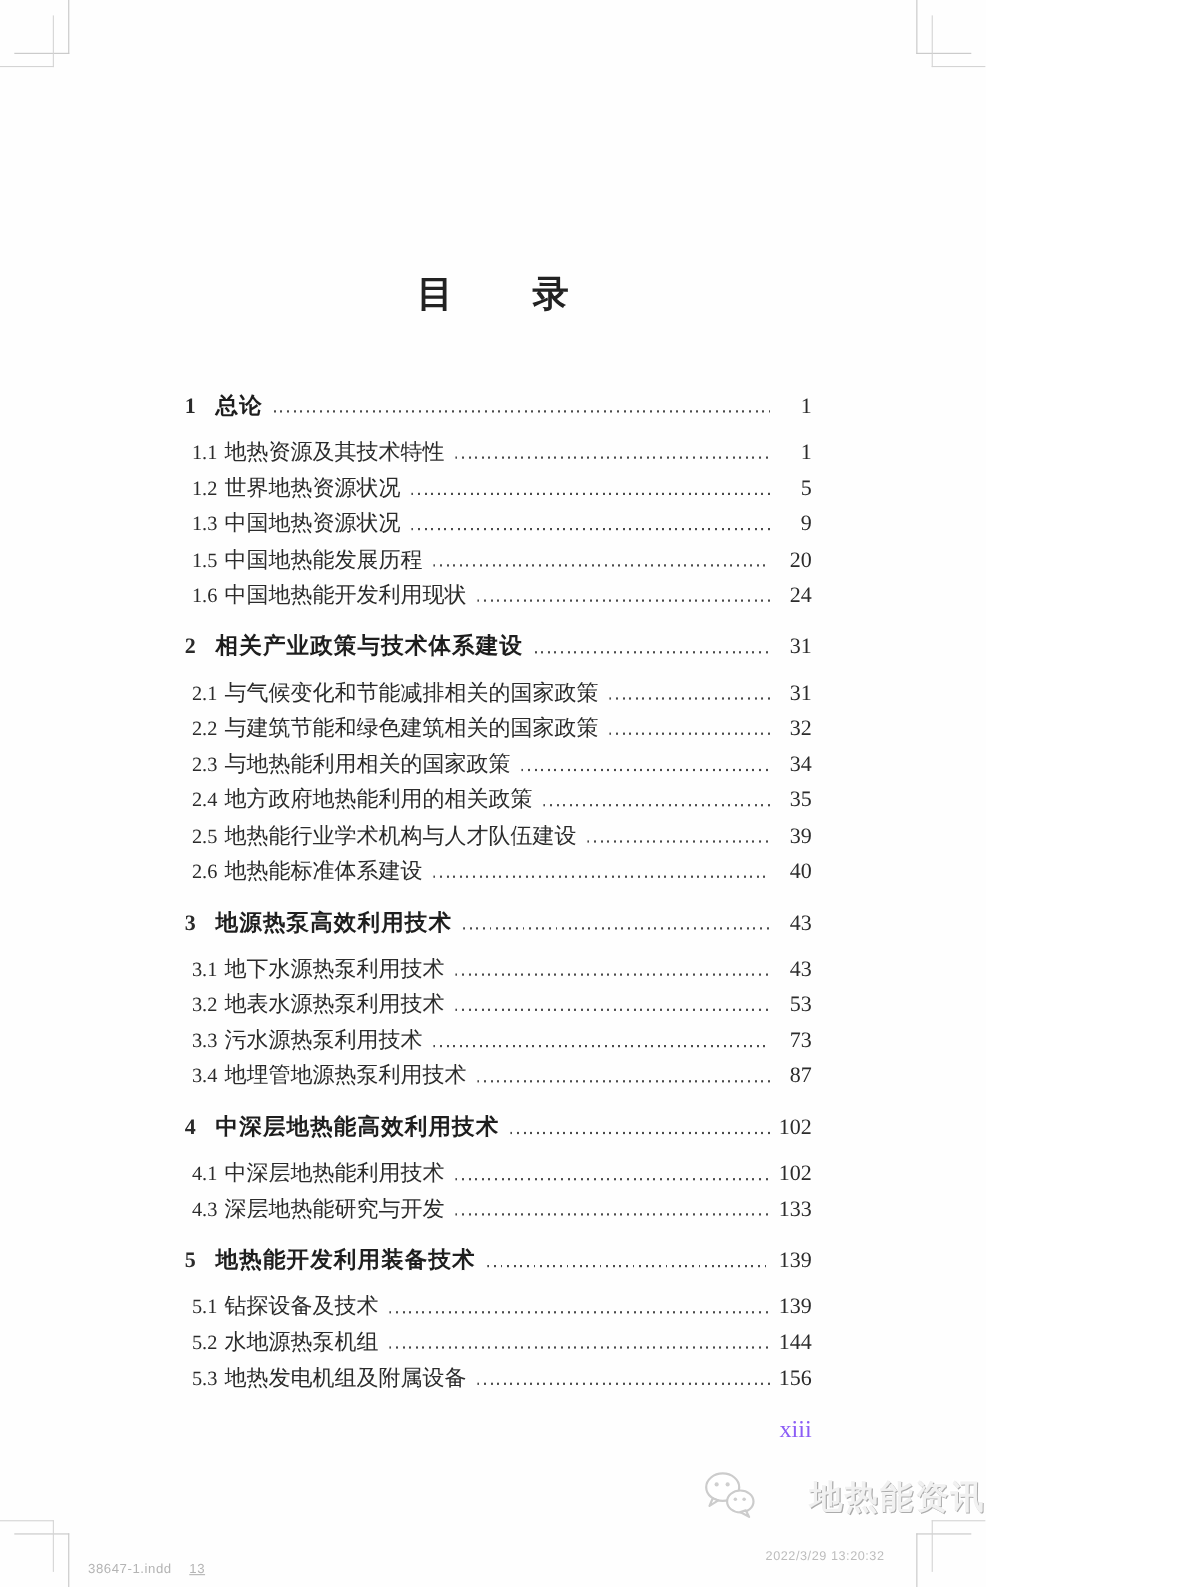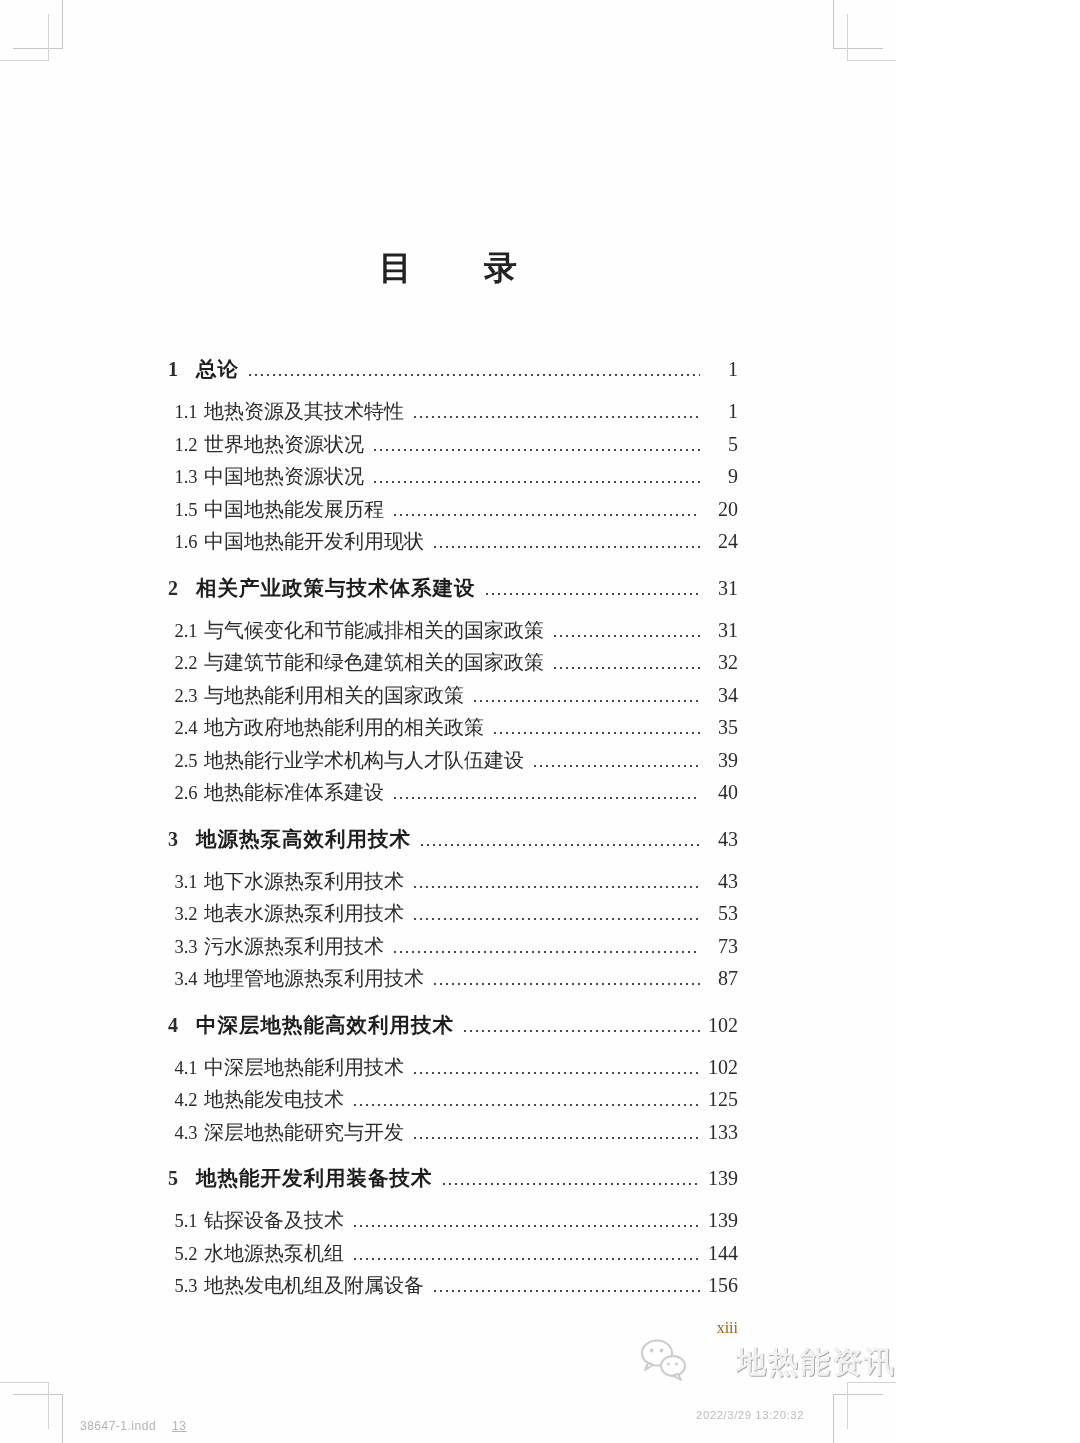--- a/index.html
+++ b/index.html
@@ -42,21 +42,21 @@
   .chapter .num { width:28px; font-size:20px; font-weight:700; }
   .chapter .ttl {
     font-family:"Liberation Sans","DejaVu Sans",sans-serif;
     font-weight:700; font-size:20.5px; letter-spacing:1px; color:#1e1e1e;
   }
 
   .entry { line-height:31.5px; font-size:20px; }
   .entry .num { width:36px; font-size:18.5px;text-align:center; }
 
   
-  .folio { margin:16px 158px 0 0; text-align:right; font-size:16px; color:#a16207; }
+  .folio { margin:16px 158px 0 0; text-align:right; font-size:22px; color:#8b5cf6; }
 
   
   .slug {
     position:absolute; left:80px; bottom:10px;
     font-family:"Liberation Sans","DejaVu Sans",sans-serif;
     font-size:12px; color:#b4b4b4; letter-spacing:.5px;
   }
   .slug .slug-page { margin-left:16px;text-decoration:underline; }
 
   
@@ -204,26 +204,20 @@
         <span class="num">4</span>
         <span class="ttl">中深层地热能高效利用技术</span>
         <div class="dots"></div>
         <span class="pg">102</span>
       </div>
       <div class="row entry">
         <span class="num">4.1</span>
         <span class="ttl">中深层地热能利用技术</span>
         <div class="dots"></div>
         <span class="pg">102</span>
-      </div>
-      <div class="row entry">
-        <span class="num">4.2</span>
-        <span class="ttl">地热能发电技术</span>
-        <div class="dots"></div>
-        <span class="pg">125</span>
       </div>
       <div class="row entry">
         <span class="num">4.3</span>
         <span class="ttl">深层地热能研究与开发</span>
         <div class="dots"></div>
         <span class="pg">133</span>
       </div>
       <div class="row chapter">
         <span class="num">5</span>
         <span class="ttl">地热能开发利用装备技术</span>

